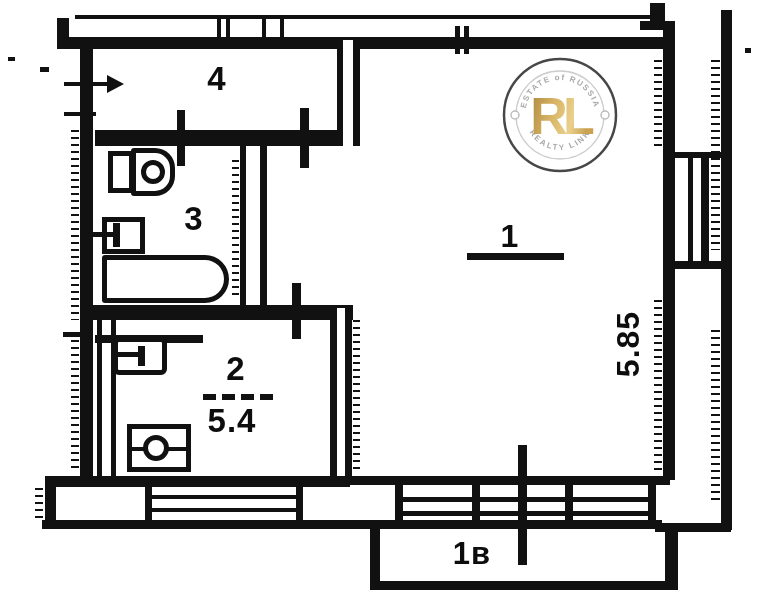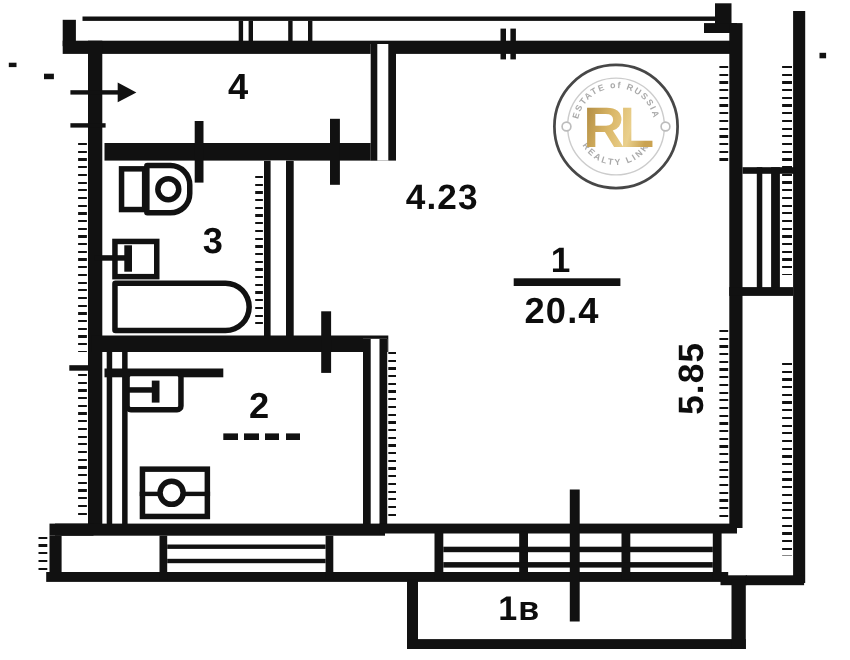--- a/index.html
+++ b/index.html
@@ -118,24 +118,23 @@
   <div class="wall" style="left:678px;top:523px;width:53px;height:9px;"></div>
   <div class="wall" style="left:675px;top:152px;width:48px;height:6px;"></div>
   <div class="wall" style="left:688px;top:152px;width:5px;height:115px;"></div>
   <div class="wall" style="left:701px;top:152px;width:8px;height:115px;"></div>
   <div class="wall" style="left:663px;top:261px;width:58px;height:8px;"></div>
 
   <div class="lbl" style="left:198px;top:62px;width:38px;font-size:33px;">4</div>
   <div class="lbl" style="left:175px;top:202px;width:38px;font-size:33px;">3</div>
   <div class="lbl" style="left:218px;top:352px;width:36px;font-size:33px;">2</div>
   <div class="dashline" style="left:203px;top:394px;width:74px;"></div>
+  <div class="lbl" style="left:196px;top:404px;width:72px;font-size:33px;">5.4</div>
   <div class="lbl" style="left:494px;top:220px;width:32px;font-size:32px;">1</div>
   <div class="wall" style="left:467px;top:253px;width:97px;height:7px;"></div>
-  <div class="lbl" style="left:455px;top:266px;width:112px;font-size:33px;">20.4</div>
-  <div class="lbl" style="left:352px;top:163px;width:100px;font-size:32px;">4.23</div>
   <div class="lbl" style="left:583px;top:328px;width:90px;font-size:32px;transform:rotate(-90deg);">5.85</div>
   <div class="lbl" style="left:440px;top:538px;width:64px;font-size:31px;">1в</div>
 
   <svg id="wm" width="124" height="122" viewBox="0 0 124 122">
     <defs>
       <linearGradient id="goldgrad" x1="0" y1="0" x2="1" y2="0.25">
         <stop offset="0" stop-color="#a57c2e"></stop>
         <stop offset="0.45" stop-color="#d8b25c"></stop>
         <stop offset="0.75" stop-color="#e9cd85"></stop>
         <stop offset="1" stop-color="#c69c43"></stop>

